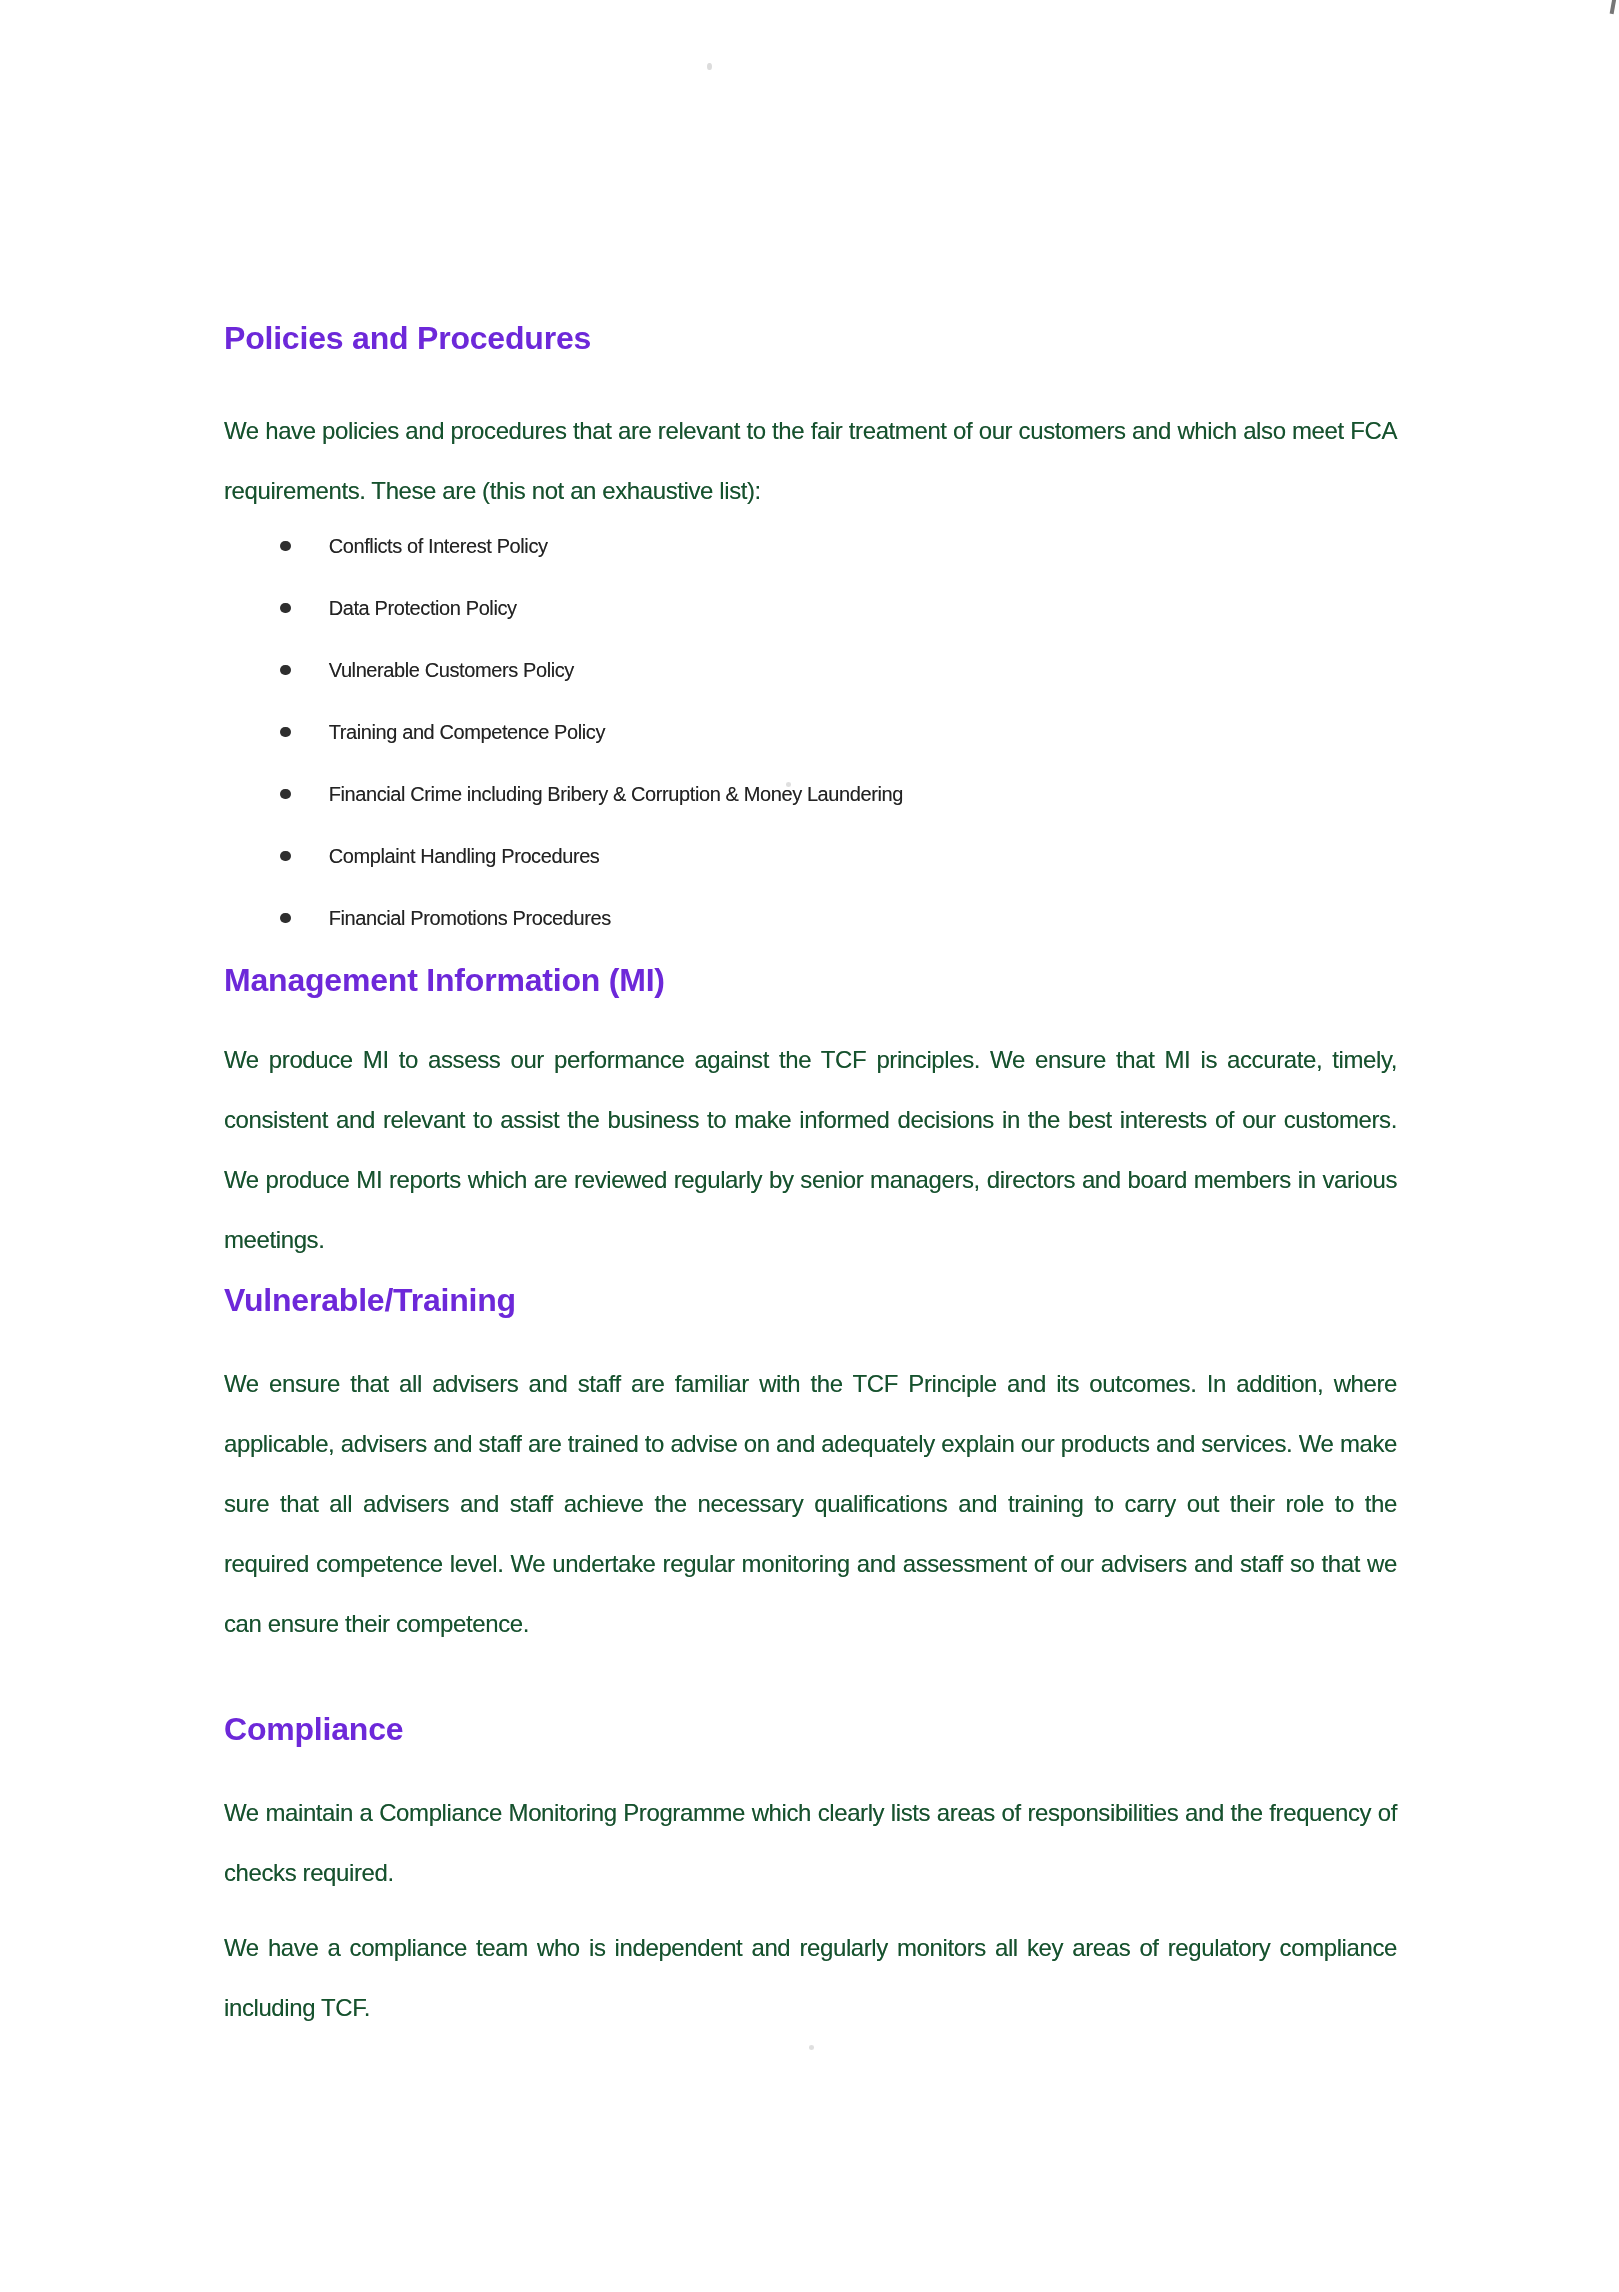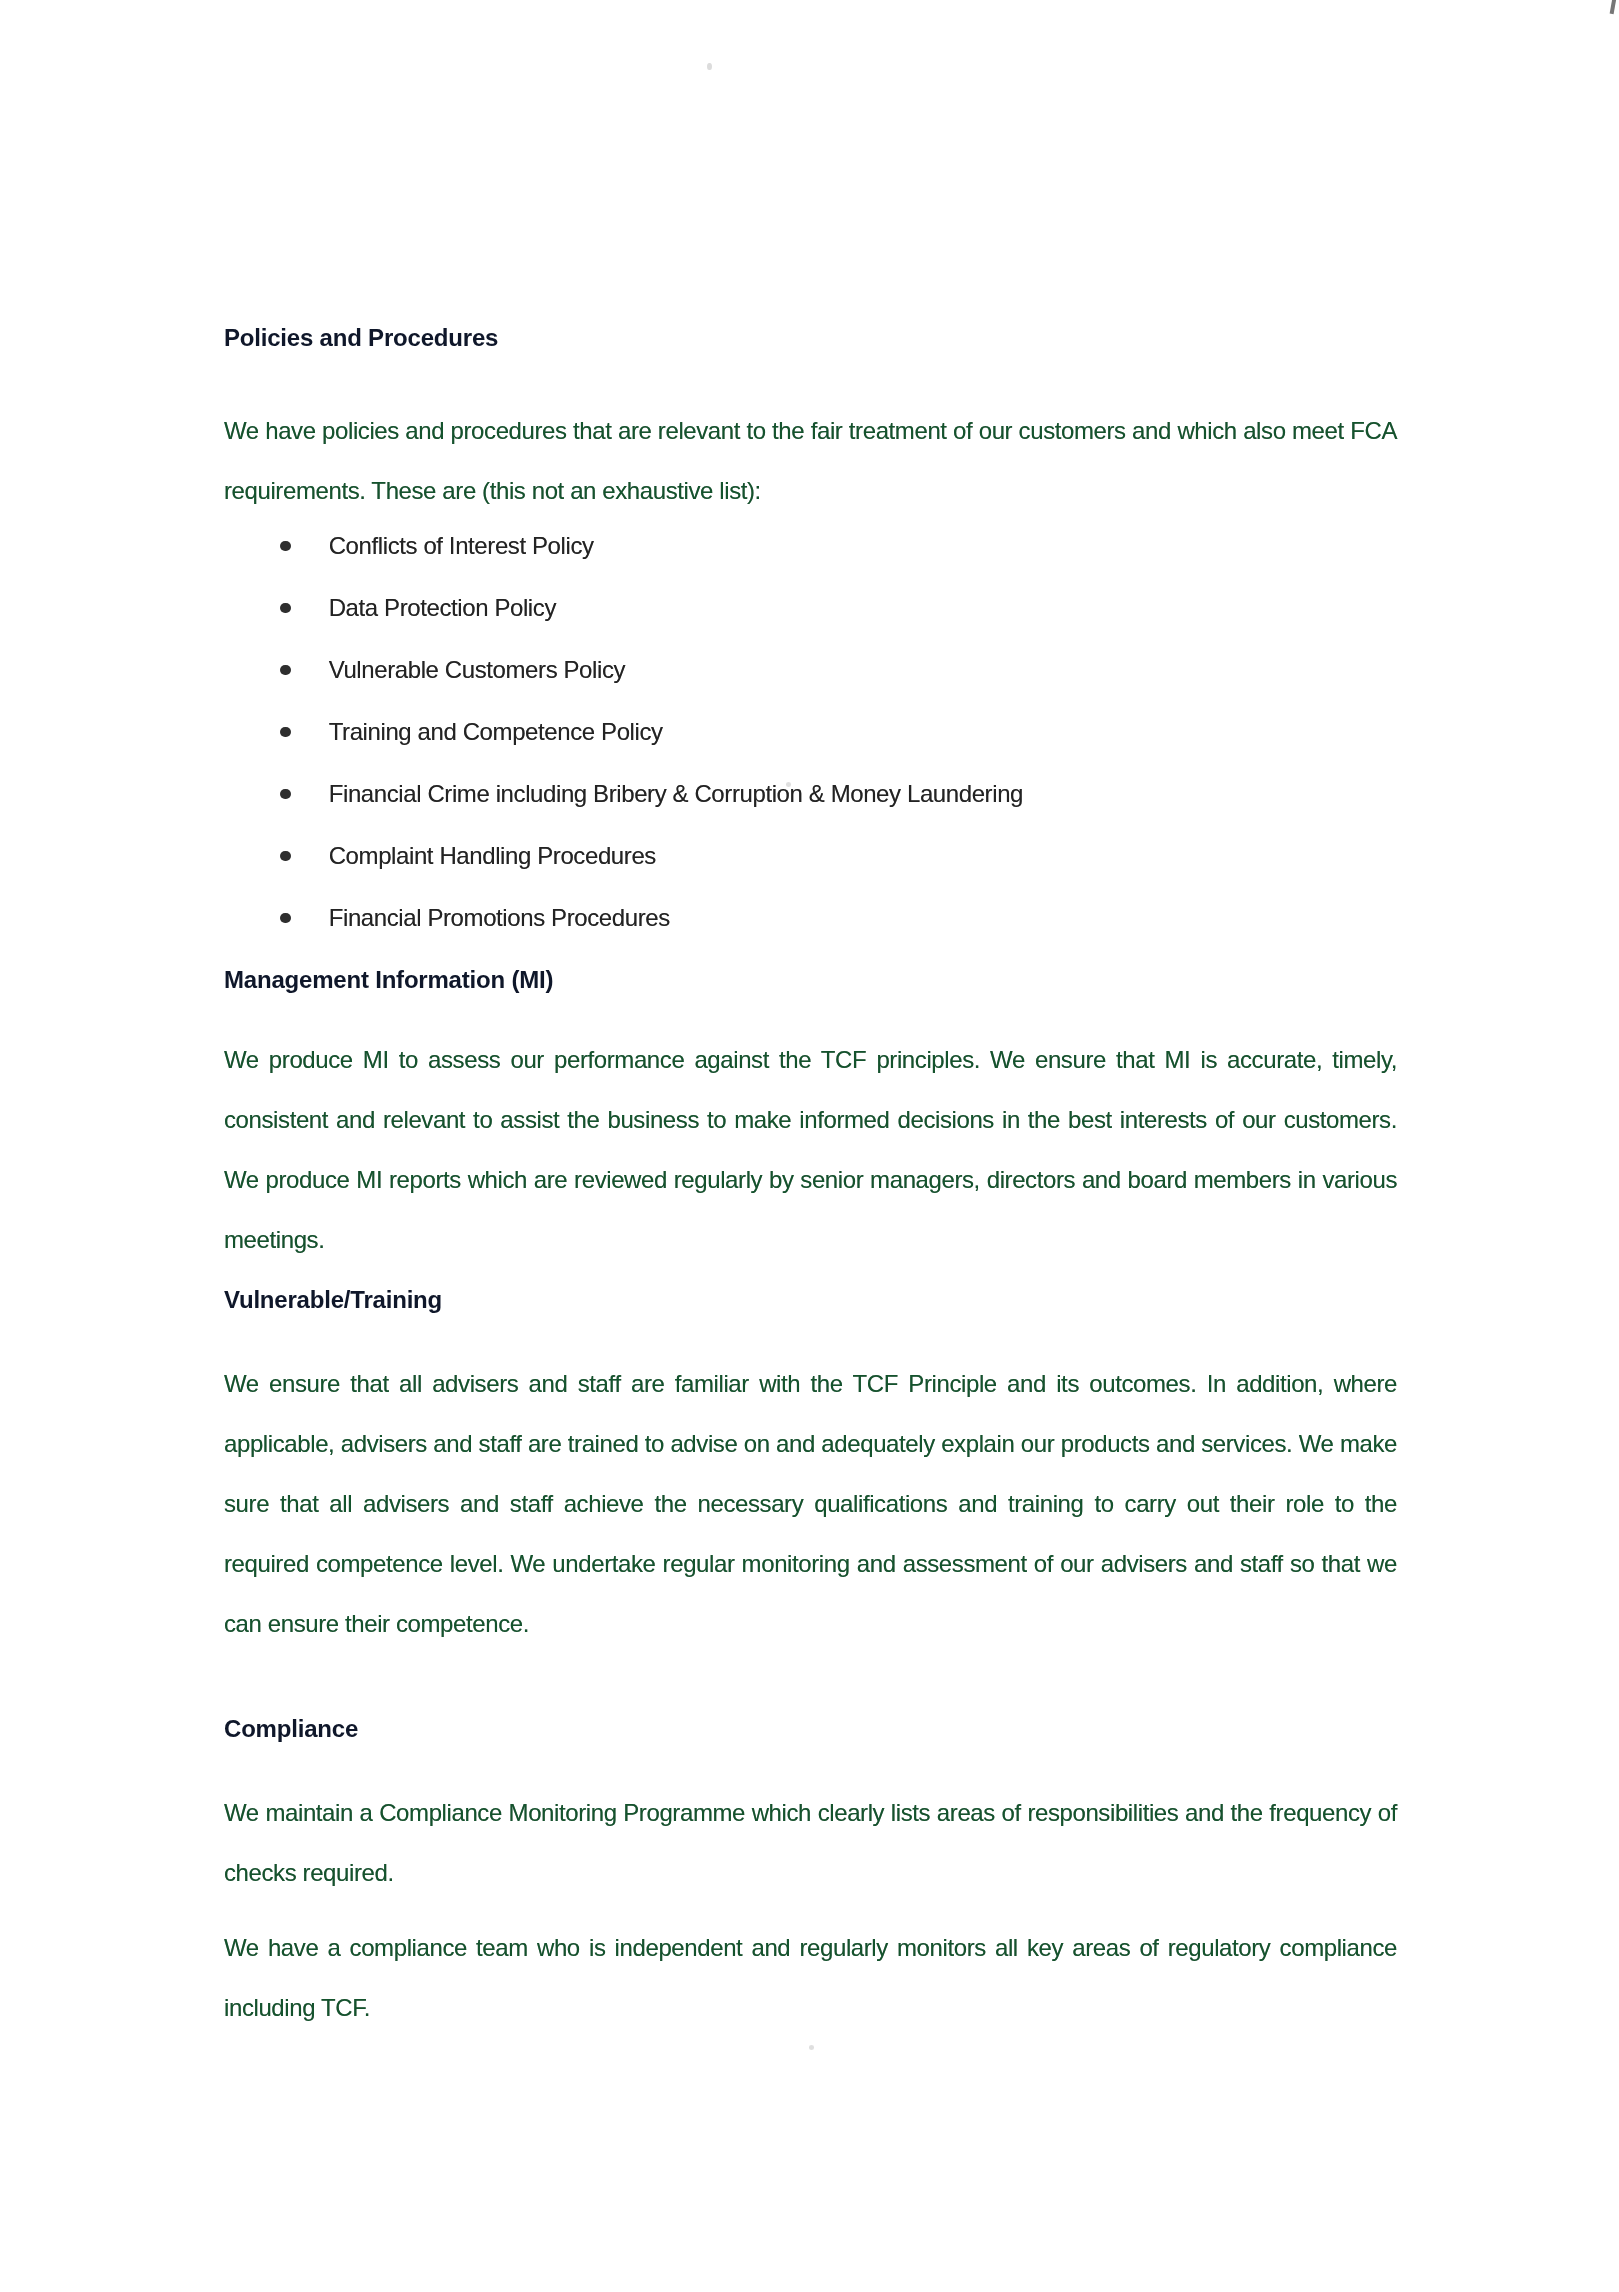--- a/index.html
+++ b/index.html
@@ -17,24 +17,24 @@
     color: #212121;
   }
   .content {
     position: absolute;
     top: 0;
     left: 224px;
     width: 1173px;
     padding-top: 322px;
   }
   .heading {
-    font-size: 24px;
+    font-size: 32px;
     font-weight: bold;
     line-height: 32px;
-    color: #0f172a;
+    color: #6d28d9;
     letter-spacing: -0.2px;
     margin: 0;
   }
   .h-policies   { margin-bottom: 47px; }
   .h-mi         { margin-top: 0;    margin-bottom: 34px; }
   .h-awareness  { margin-top: 14.3px; margin-bottom: 38px; }
   .h-compliance { margin-top: 59px; margin-bottom: 38px; }
   .para {
     font-size: 24px;
     line-height: 60px;
@@ -60,21 +60,21 @@
   .bullet-dot {
     flex: none;
     width: 10.7px;
     height: 10.7px;
     border-radius: 50%;
     background: #2e2e2e;
     margin-top: 10.7px;
     margin-right: 38px;
   }
   .bullet-text {
-    font-size: 24px;
+    font-size: 20px;
     line-height: 32px;
     letter-spacing: -0.4px;
     color: #232323;
     text-shadow: 0 0 0.4px rgba(40,40,40,0.45);
   }
   .corner-tick {
     position: absolute;
     top: -1.8px;
     right: 4.5px;
     width: 3.6px;

